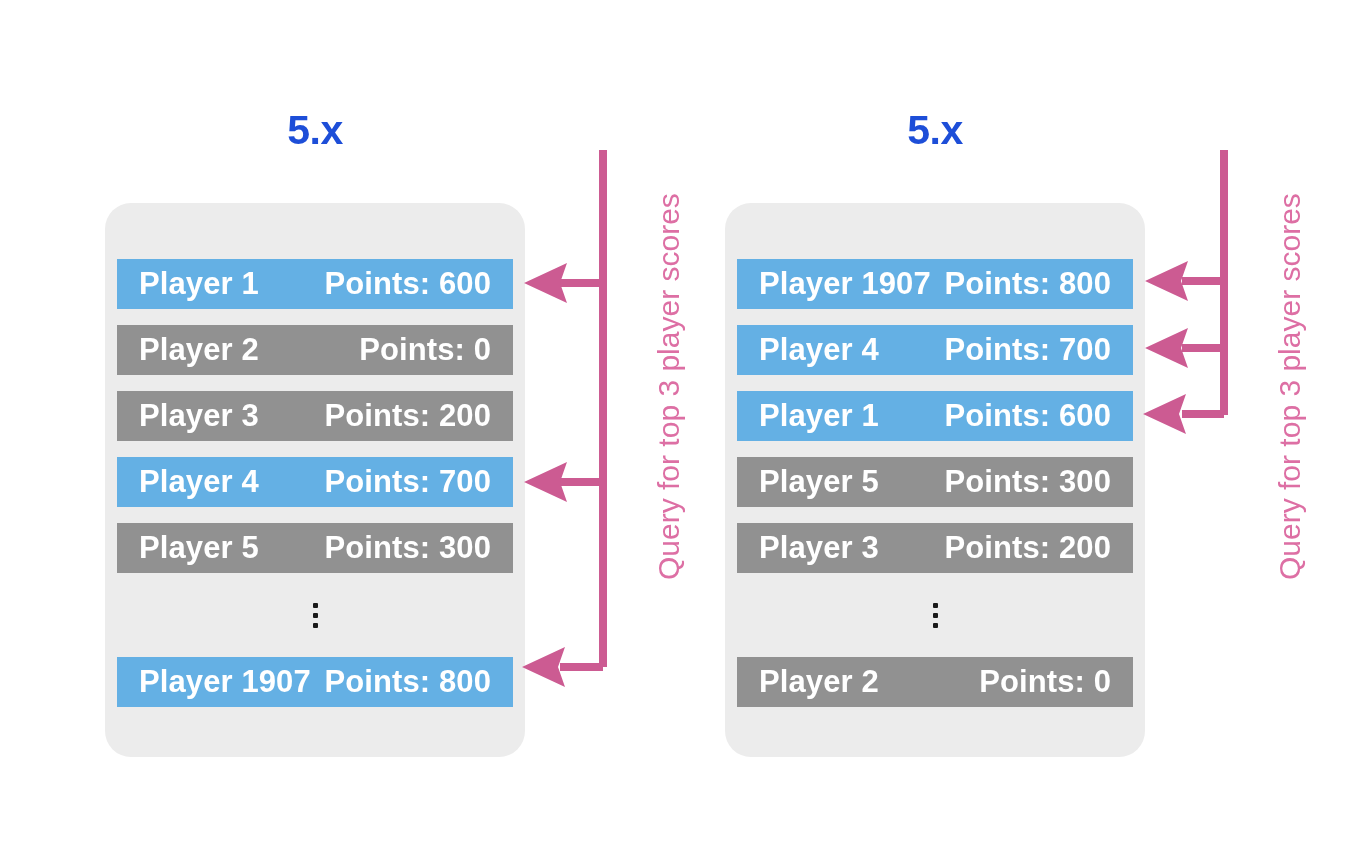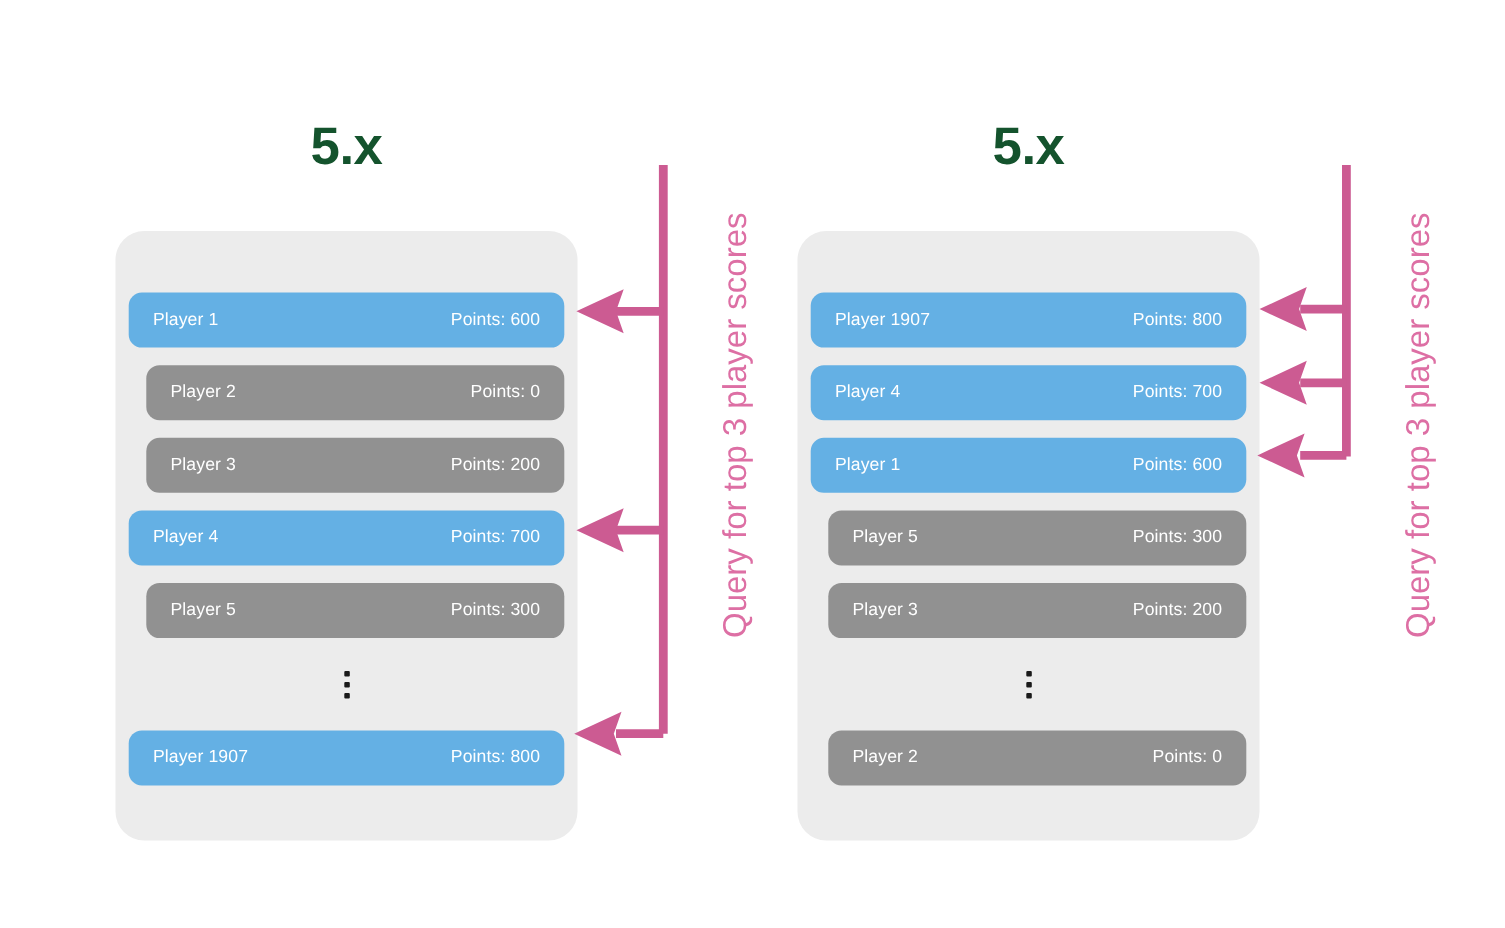--- a/index.html
+++ b/index.html
@@ -26,55 +26,55 @@
   
   .panel {
     position: absolute;
     width: 420px;
   }
   .panel.left  { left: 105px; top: 110px; }
   .panel.right { left: 725px; top: 110px; }
 
   .panel-title {
     text-align: center;
-    font-size: 48px;
+    font-size: 41px;
     font-weight: bold;
-    color: #14532d;
+    color: #1d4ed8;
     letter-spacing: -0.5px;
     line-height: 1;
     margin: 0 0 52px 0;
     font-family: "Liberation Sans", sans-serif;
   }
 
   .list-card {
     background: #ececec;
     border-radius: 26px;
     padding: 56px 12px 50px 12px;
     box-sizing: border-box;
     width: 420px;
     position: relative;
   }
 
   .row {
     height: 50px;
-    border-radius: 12px;
+    border-radius: 0;
     display: flex;
     align-items: center;
     justify-content: space-between;
     box-sizing: border-box;
     padding: 0 22px;
     margin-bottom: 16px;
     color: #ffffff;
-    font-size: 16px;
-    font-weight: normal;
+    font-size: 31px;
+    font-weight: bold;
     letter-spacing: 0.1px;
   }
   .row:last-child { margin-bottom: 0; }
   .row.blue { background: #64b0e4; }
-  .row.gray { background: #919191; margin-left: 16px; }
+  .row.gray { background: #919191; }
 
   .row .name   { white-space: nowrap; }
   .row .points { white-space: nowrap; }
 
   
   .ellipsis {
     height: 52px;
     display: flex;
     flex-direction: column;
     align-items: center;

